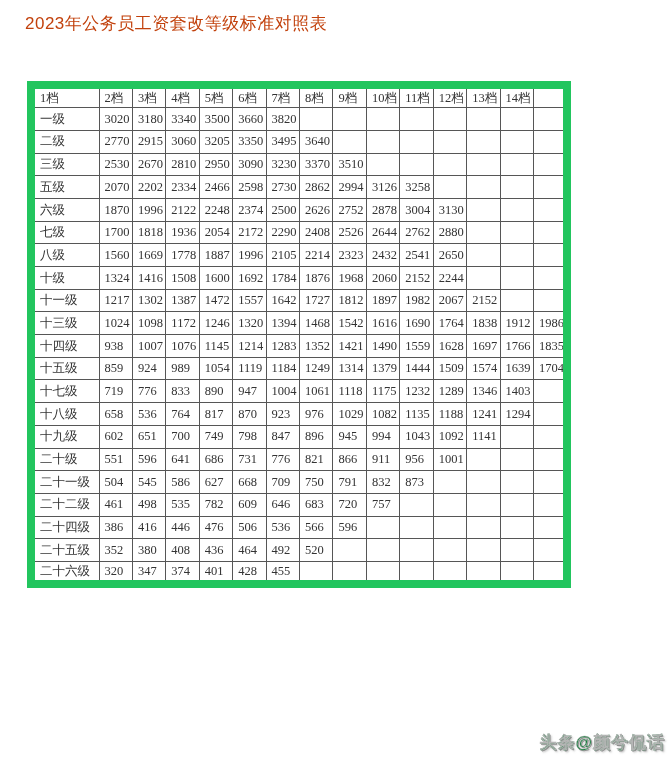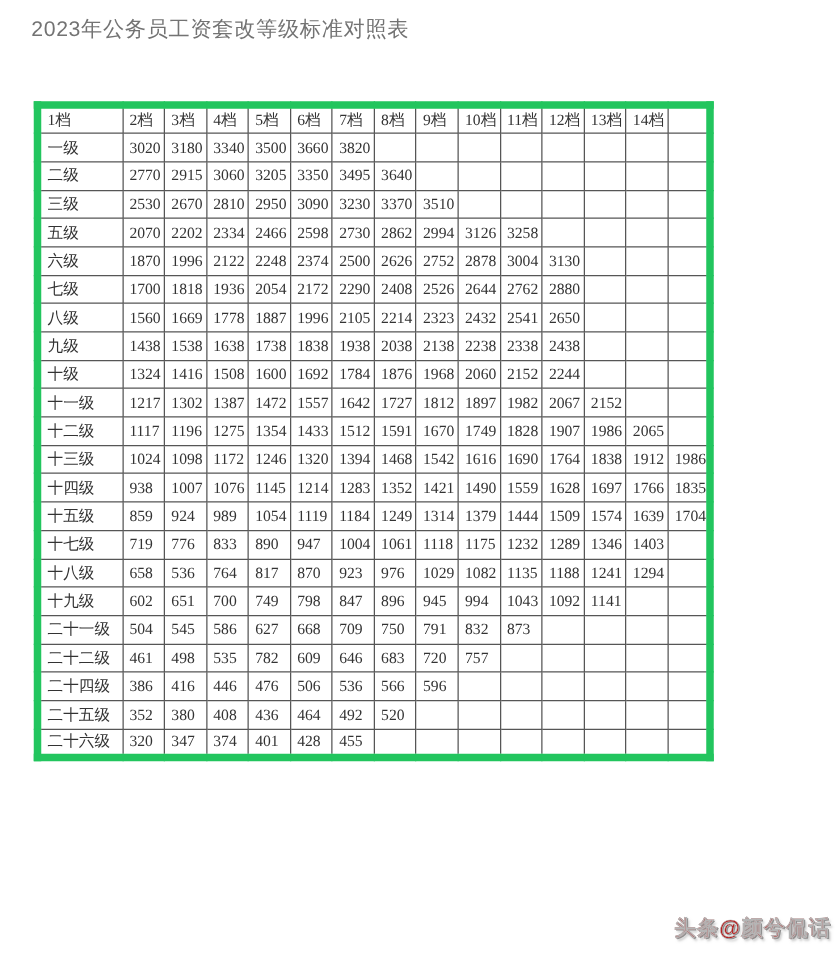--- a/index.html
+++ b/index.html
@@ -9,30 +9,30 @@
     font-family: "Liberation Sans", sans-serif;
     position: relative;
     overflow: hidden;
   }
   .page-title {
     position: absolute;
     left: 25px; top: 12px;
     font-size: 17px;
     font-weight: 500;
     letter-spacing: 0.5px;
-    color: #737373;
+    color: #c2410c;
   }
   table.salary-table {
     position: absolute;
     left: 27px; top: 81px;
     width: 544px;
     table-layout: fixed;
     border-collapse: collapse;
     background: #ffffff;
-    border: 6px solid #22c55e;
+    border: 8px solid #22c55e;
   }
   .salary-table th, .salary-table td {
     border: 1px solid #565656;
     font-family: "Liberation Serif", "DejaVu Serif", serif;
     font-size: 12.5px;
     font-weight: 400;
     color: #333333;
     text-align: left;
     vertical-align: middle;
     padding: 0 0 0 5px;
@@ -41,21 +41,21 @@
     white-space: nowrap;
     overflow: hidden;
   }
   .salary-table col.label-col { width: 68px; }
   .watermark {
     position: absolute;
     right: 7px; top: 731px;
     font-size: 17px;
     font-weight: 700;
     letter-spacing: 1px;
-    color: #b91c1c;
+    color: #15803d;
     text-shadow: 1px 1px 0 #8f8f8f, 2px 2px 2px rgba(150,150,150,0.55);
     -webkit-text-stroke: 0.4px #b5b5b5;
   }
 </style>
 </head>
 <body>
 
 <div class="page-title">2023年公务员工资套改等级标准对照表</div>
 
 <table class="salary-table">
@@ -195,37 +195,20 @@
         <td>2214</td>
         <td>2323</td>
         <td>2432</td>
         <td>2541</td>
         <td>2650</td>
         <td></td>
         <td></td>
         <td></td>
       </tr>
       <tr>
-        <th>九级</th>
-        <td>1438</td>
-        <td>1538</td>
-        <td>1638</td>
-        <td>1738</td>
-        <td>1838</td>
-        <td>1938</td>
-        <td>2038</td>
-        <td>2138</td>
-        <td>2238</td>
-        <td>2338</td>
-        <td>2438</td>
-        <td></td>
-        <td></td>
-        <td></td>
-      </tr>
-      <tr>
         <th>十级</th>
         <td>1324</td>
         <td>1416</td>
         <td>1508</td>
         <td>1600</td>
         <td>1692</td>
         <td>1784</td>
         <td>1876</td>
         <td>1968</td>
         <td>2060</td>
@@ -243,37 +226,20 @@
         <td>1472</td>
         <td>1557</td>
         <td>1642</td>
         <td>1727</td>
         <td>1812</td>
         <td>1897</td>
         <td>1982</td>
         <td>2067</td>
         <td>2152</td>
         <td></td>
-        <td></td>
-      </tr>
-      <tr>
-        <th>十二级</th>
-        <td>1117</td>
-        <td>1196</td>
-        <td>1275</td>
-        <td>1354</td>
-        <td>1433</td>
-        <td>1512</td>
-        <td>1591</td>
-        <td>1670</td>
-        <td>1749</td>
-        <td>1828</td>
-        <td>1907</td>
-        <td>1986</td>
-        <td>2065</td>
         <td></td>
       </tr>
       <tr>
         <th>十三级</th>
         <td>1024</td>
         <td>1098</td>
         <td>1172</td>
         <td>1246</td>
         <td>1320</td>
         <td>1394</td>
@@ -365,20 +331,37 @@
         <td>896</td>
         <td>945</td>
         <td>994</td>
         <td>1043</td>
         <td>1092</td>
         <td>1141</td>
         <td></td>
         <td></td>
       </tr>
       <tr>
+        <th>二十级</th>
+        <td>551</td>
+        <td>596</td>
+        <td>641</td>
+        <td>686</td>
+        <td>731</td>
+        <td>776</td>
+        <td>821</td>
+        <td>866</td>
+        <td>911</td>
+        <td>956</td>
+        <td>1001</td>
+        <td></td>
+        <td></td>
+        <td></td>
+      </tr>
+      <tr>
         <th>二十一级</th>
         <td>504</td>
         <td>545</td>
         <td>586</td>
         <td>627</td>
         <td>668</td>
         <td>709</td>
         <td>750</td>
         <td>791</td>
         <td>832</td>

